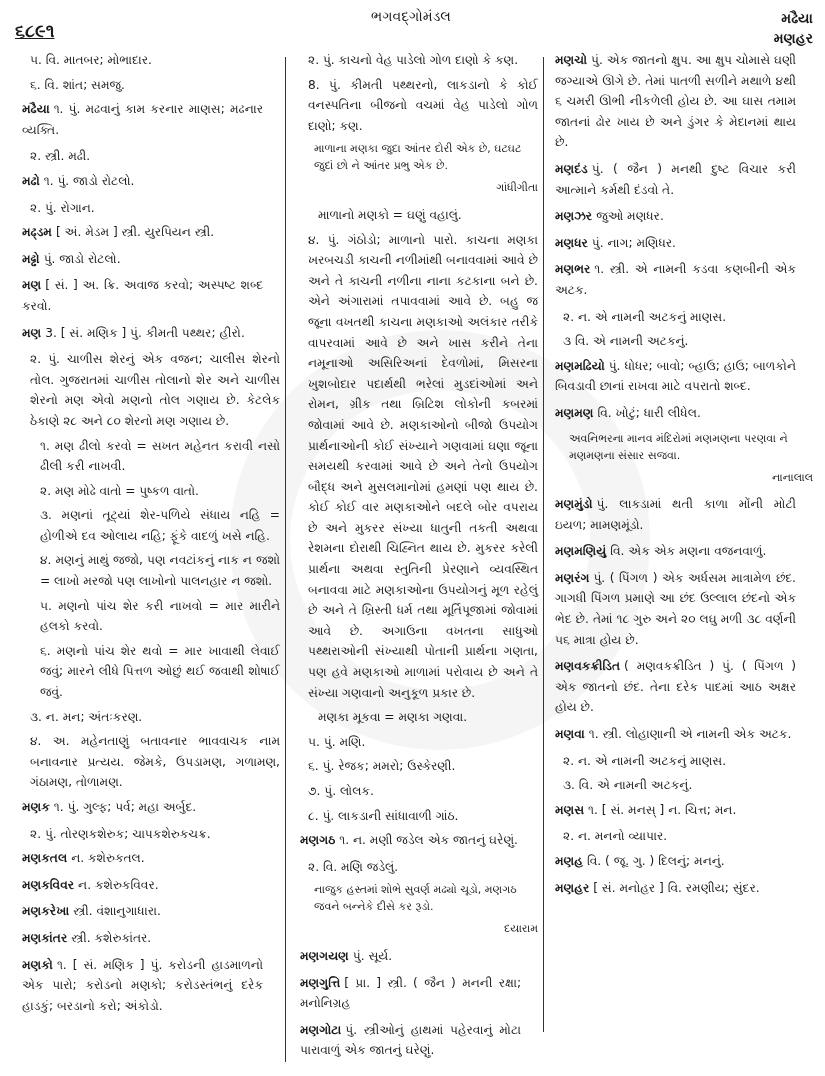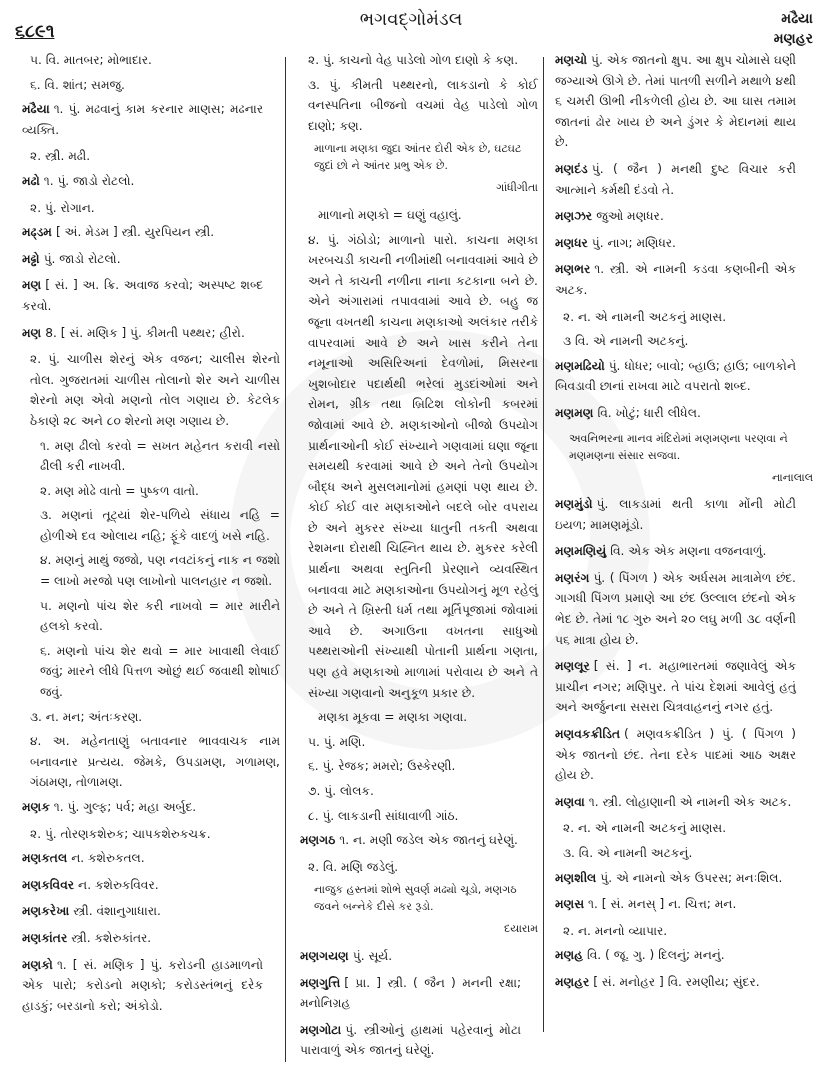--- a/index.html
+++ b/index.html
@@ -3,21 +3,21 @@
 <meta charset="utf-8">
 <style>
   html, body { margin:0; padding:0; background:#ffffff; }
   body { width:825px; height:1076px; position:relative; overflow:hidden;
          font-family:"DejaVu Sans", sans-serif; color:#1a1a1a; }
   .page { position:absolute; left:0; top:0; width:825px; height:1076px; }
   .watermark { position:absolute; left:230px; top:330px; width:420px; height:420px;
                border-radius:50%; border:60px solid #f1f1f1; box-sizing:border-box; opacity:.7; z-index:0; }
   .header { position:absolute; top:8px; left:0; width:825px; height:20px; z-index:2; }
   .pageno { position:absolute; left:15px; top:12px; font-size:18px; font-weight:bold;text-decoration:underline; }
-  .runtitle { position:absolute; left:0; width:822px; text-align:center; top:0; font-size:18px; }
+  .runtitle { position:absolute; left:0; width:822px; text-align:center; top:0; font-size:14px; }
   .guide1 { position:absolute; right:12px; top:2px; font-size:14px; font-weight:bold; }
   .guide2 { position:absolute; right:12px; top:22px; font-size:14px; font-weight:bold; }
   .col { position:absolute; top:50px; z-index:2; font-size:12.2px; line-height:20.6px; }
   .c1 { left:22px; width:258px; }
   .c2 { left:300px; width:238px; }
   .c3 { left:555px; width:258px; }
   .rule { position:absolute; width:1px; background:#333; z-index:2; }
   .r1 { left:285px; top:57px; height:1005px; }
   .r2 { left:543px; top:57px; height:975px; }
   .entry { margin:0 17px 6px 0; text-align:justify; }
@@ -46,41 +46,41 @@
   <div class="col c1">
       <div class="sub">૫. વિ. માતબર; મોભાદાર.</div>
       <div class="sub">૬. વિ. શાંત; સમજુ.</div>
       <div class="entry"><span class="hw">મઢૈયા</span><span>૧. પું. મઢવાનું કામ કરનાર માણસ; મઢનાર વ્યક્તિ.</span></div>
       <div class="sub">૨. સ્ત્રી. મઢી.</div>
       <div class="entry"><span class="hw">મઢો</span><span>૧. પું. જાડો રોટલો.</span></div>
       <div class="sub">૨. પું. રોગાન.</div>
       <div class="entry"><span class="hw">મઢ્ડમ</span><span>[ અં. મેડમ ] સ્ત્રી. યુરપિયન સ્ત્રી.</span></div>
       <div class="entry"><span class="hw">મઢ્ઢો</span><span>પું. જાડો રોટલો.</span></div>
       <div class="entry"><span class="hw">મણ</span><span>[ સં. ] અ. ક્રિ. અવાજ કરવો; અસ્પષ્ટ શબ્દ કરવો.</span></div>
-      <div class="entry"><span class="hw">મણ</span><span>8. [ સં. મણિક ] પું. કીમતી પથ્થર; હીરો.</span></div>
+      <div class="entry"><span class="hw">મણ</span><span>3. [ સં. મણિક ] પું. કીમતી પથ્થર; હીરો.</span></div>
       <div class="sub">૨. પું. ચાળીસ શેરનું એક વજન; ચાલીસ શેરનો તોલ. ગુજરાતમાં ચાળીસ તોલાનો શેર અને ચાળીસ શેરનો મણ એવો મણનો તોલ ગણાય છે. કેટલેક ઠેકાણે ૨૮ અને ૮૦ શેરનો મણ ગણાય છે.</div>
       <div class="idiom">૧. મણ ઢીલો કરવો = સખત મહેનત કરાવી નસો ઢીલી કરી નાખવી.</div>
       <div class="idiom">૨. મણ મોઢે વાતો = પુષ્કળ વાતો.</div>
       <div class="idiom">૩. મણનાં તૂટ્યાં શેર-પળિયે સંધાય નહિ = હોળીએ દવ ઓલાય નહિ; ફૂંકે વાદળું ખસે નહિ.</div>
       <div class="idiom">૪. મણનું માથું જજો, પણ નવટાંકનું નાક ન જશો = લાખો મરજો પણ લાખોનો પાલનહાર ન જશો.</div>
       <div class="idiom">૫. મણનો પાંચ શેર કરી નાખવો = માર મારીને હલકો કરવો.</div>
       <div class="idiom">૬. મણનો પાંચ શેર થવો = માર ખાવાથી લેવાઈ જવું; મારને લીધે પિત્તળ ઓછું થઈ જવાથી શોષાઈ જવું.</div>
       <div class="sub">૩. ન. મન; અંતઃકરણ.</div>
       <div class="sub">૪. અ. મહેનતાણું બતાવનાર ભાવવાચક નામ બનાવનાર પ્રત્યય. જેમકે, ઉપડામણ, ગળામણ, ગંઠામણ, તોળામણ.</div>
       <div class="entry"><span class="hw">મણક</span><span>૧. પું. ગુલ્ફ; પર્વ; મહા અર્બુદ.</span></div>
       <div class="sub">૨. પું. તોરણકશેરુક; ચાપકશેરુકચક્ર.</div>
       <div class="entry"><span class="hw">મણકતલ</span><span>ન. કશેરુકતલ.</span></div>
       <div class="entry"><span class="hw">મણકવિવર</span><span>ન. કશેરુકવિવર.</span></div>
       <div class="entry"><span class="hw">મણકરેખા</span><span>સ્ત્રી. વંશાનુગાધારા.</span></div>
       <div class="entry"><span class="hw">મણકાંતર</span><span>સ્ત્રી. કશેરુકાંતર.</span></div>
       <div class="entry"><span class="hw">મણકો</span><span>૧. [ સં. મણિક ] પું. કરોડની હાડમાળનો એક પારો; કરોડનો મણકો; કરોડસ્તંભનું દરેક હાડકું; બરડાનો કરો; અંકોડો.</span></div>
     </div>
   <div class="col c2">
       <div class="sub">૨. પું. કાચનો વેહ પાડેલો ગોળ દાણો કે કણ.</div>
-      <div class="sub">૩. પું. કીમતી પથ્થરનો, લાકડાનો કે કોઈ વનસ્પતિના બીજનો વચમાં વેહ પાડેલો ગોળ દાણો; કણ.</div>
+      <div class="sub">8. પું. કીમતી પથ્થરનો, લાકડાનો કે કોઈ વનસ્પતિના બીજનો વચમાં વેહ પાડેલો ગોળ દાણો; કણ.</div>
       <div class="quote">માળાના મણકા જુદા આંતર દોરી એક છે, ઘટઘટ જુદાં છો ને આંતર પ્રભુ એક છે.</div>
       <div class="qsrc">ગાંધીગીતા</div>
       <div class="idiom">માળાનો મણકો = ઘણું વહાલું.</div>
       <div class="sub">૪. પું. ગંઠોડો; માળાનો પારો. કાચના મણકા ખરબચડી કાચની નળીમાંથી બનાવવામાં આવે છે અને તે કાચની નળીના નાના કટકાના બને છે. એને અંગારામાં તપાવવામાં આવે છે. બહુ જ જૂના વખતથી કાચના મણકાઓ અલંકાર તરીકે વાપરવામાં આવે છે અને ખાસ કરીને તેના નમૂનાઓ અસિરિઅનાં દેવળોમાં, મિસરના ખુશબોદાર પદાર્થથી ભરેલાં મુડદાંઓમાં અને રોમન, ગ્રીક તથા બ્રિટિશ લોકોની કબરમાં જોવામાં આવે છે. મણકાઓનો બીજો ઉપયોગ પ્રાર્થનાઓની કોઈ સંખ્યાને ગણવામાં ઘણા જૂના સમયથી કરવામાં આવે છે અને તેનો ઉપયોગ બૌદ્ધ અને મુસલમાનોમાં હમણાં પણ થાય છે. કોઈ કોઈ વાર મણકાઓને બદલે બોર વપરાય છે અને મુકરર સંખ્યા ધાતુની તકતી અથવા રેશમના દોરાથી ચિહ્નિત થાય છે. મુકરર કરેલી પ્રાર્થના અથવા સ્તુતિની પ્રેરણાને વ્યવસ્થિત બનાવવા માટે મણકાઓના ઉપયોગનું મૂળ રહેલું છે અને તે ખ્રિસ્તી ધર્મ તથા મૂર્તિપૂજામાં જોવામાં આવે છે. અગાઉના વખતના સાધુઓ પથ્થરાઓની સંખ્યાથી પોતાની પ્રાર્થના ગણતા, પણ હવે મણકાઓ માળામાં પરોવાય છે અને તે સંખ્યા ગણવાનો અનુકૂળ પ્રકાર છે.</div>
       <div class="idiom">મણકા મૂકવા = મણકા ગણવા.</div>
       <div class="sub">૫. પું. મણિ.</div>
       <div class="sub">૬. પું. રેજક; મમરો; ઉસ્કેરણી.</div>
       <div class="sub">૭. પું. લોલક.</div>
       <div class="sub">૮. પું. લાકડાની સાંધાવાળી ગાંઠ.</div>
       <div class="entry"><span class="hw">મણગઠ</span><span>૧. ન. મણી જડેલ એક જાતનું ઘરેણું.</span></div>
@@ -99,24 +99,22 @@
       <div class="entry"><span class="hw">મણભર</span><span>૧. સ્ત્રી. એ નામની કડવા કણબીની એક અટક.</span></div>
       <div class="sub">૨. ન. એ નામની અટકનું માણસ.</div>
       <div class="sub">૩ વિ. એ નામની અટકનું.</div>
       <div class="entry"><span class="hw">મણમઢિયો</span><span>પું. ધોધર; બાવો; બ્હાઉ; હાઉ; બાળકોને બિવડાવી છાનાં રાખવા માટે વપરાતો શબ્દ.</span></div>
       <div class="entry"><span class="hw">મણમણ</span><span>વિ. ખોટું; ધારી લીધેલ.</span></div>
       <div class="quote">અવનિભરના માનવ મંદિરોમાં મણમણના પરણવા ને મણમણના સંસાર સજવા.</div>
       <div class="qsrc">નાનાલાલ</div>
       <div class="entry"><span class="hw">મણમુંડો</span><span>પું. લાકડામાં થતી કાળા મોંની મોટી ઇયળ; મામણમૂંડો.</span></div>
       <div class="entry"><span class="hw">મણમણિયું</span><span>વિ. એક એક મણના વજનવાળું.</span></div>
       <div class="entry"><span class="hw">મણરંગ</span><span>પું. ( પિંગળ ) એક અર્ધસમ માત્રામેળ છંદ. ગાગધી પિંગળ પ્રમાણે આ છંદ ઉલ્લાલ છંદનો એક ભેદ છે. તેમાં ૧૮ ગુરુ અને ૨૦ લઘુ મળી ૩૮ વર્ણની ૫૬ માત્રા હોય છે.</span></div>
-      <div class="entry"><span class="hw">મણલૂર</span><span>[ સં. ] ન. મહાભારતમાં જણાવેલું એક પ્રાચીન નગર; મણિપુર. તે પાંચ દેશમાં આવેલું હતું અને અર્જુનના સસરા ચિત્રવાહનનું નગર હતું.</span></div>
       <div class="entry"><span class="hw">મણવકક્રીડિત</span><span>( મણવકક્રીડિત ) પું. ( પિંગળ ) એક જાતનો છંદ. તેના દરેક પાદમાં આઠ અક્ષર હોય છે.</span></div>
       <div class="entry"><span class="hw">મણવા</span><span>૧. સ્ત્રી. લોહાણાની એ નામની એક અટક.</span></div>
       <div class="sub">૨. ન. એ નામની અટકનું માણસ.</div>
       <div class="sub">૩. વિ. એ નામની અટકનું.</div>
-      <div class="entry"><span class="hw">મણશીલ</span><span>પું. એ નામનો એક ઉપરસ; મનઃશિલ.</span></div>
       <div class="entry"><span class="hw">મણસ</span><span>૧. [ સં. મનસ્ ] ન. ચિત્ત; મન.</span></div>
       <div class="sub">૨. ન. મનનો વ્યાપાર.</div>
       <div class="entry"><span class="hw">મણહ</span><span>વિ. ( જૂ. ગુ. ) દિલનું; મનનું.</span></div>
       <div class="entry"><span class="hw">મણહર</span><span>[ સં. મનોહર ] વિ. રમણીય; સુંદર.</span></div>
     </div>
 </div>
 
 </body></html>

